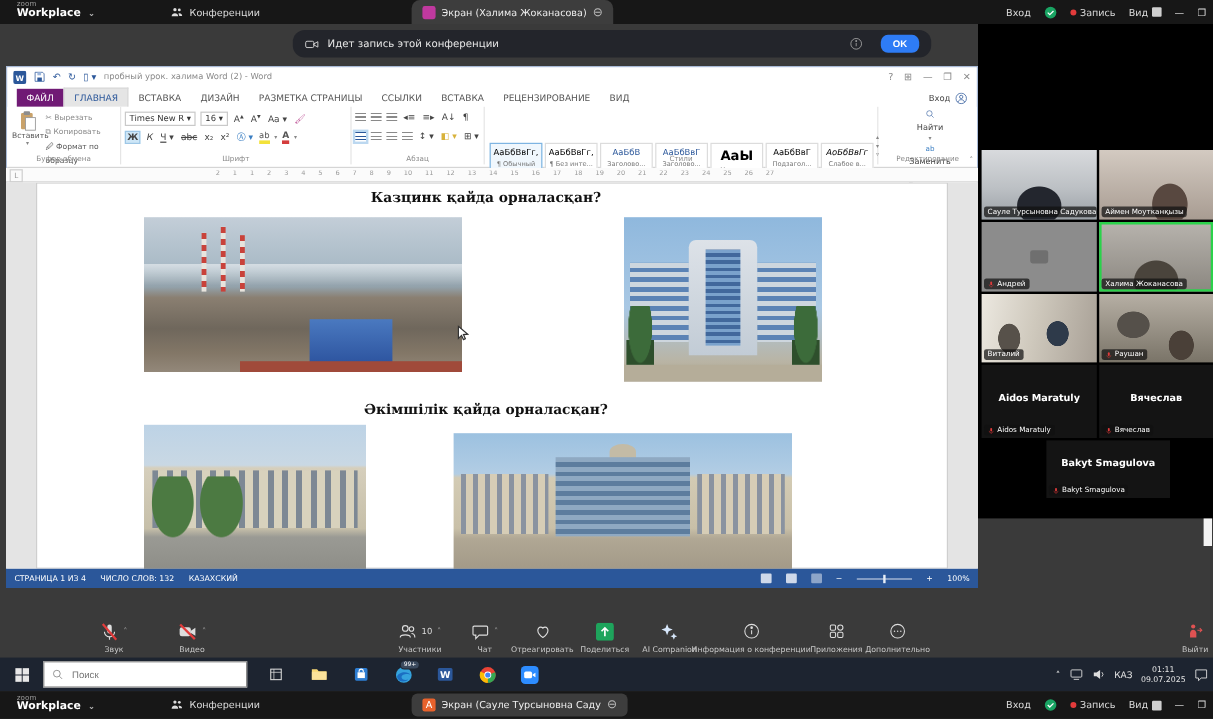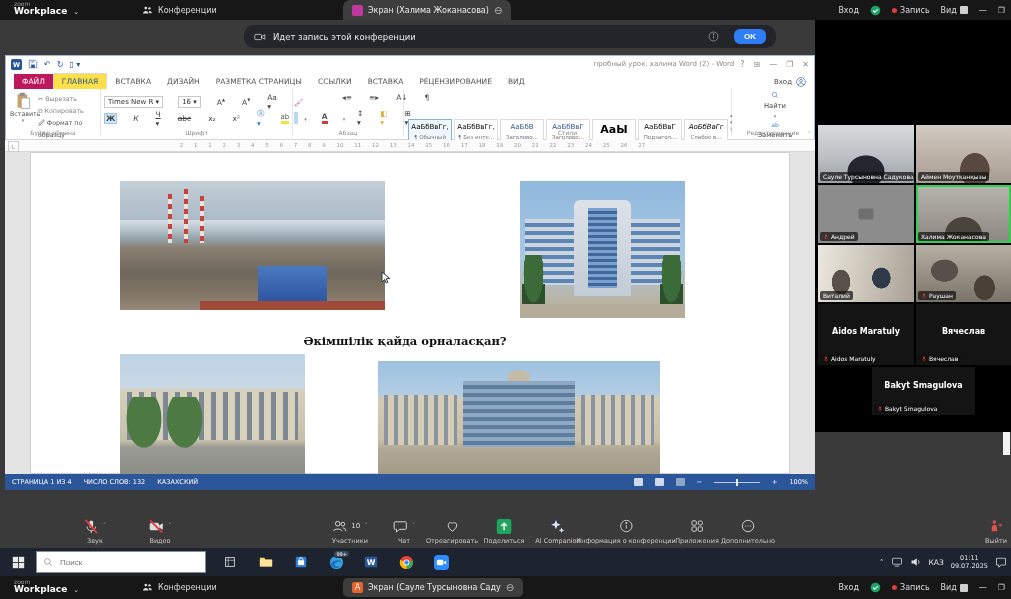--- a/index.html
+++ b/index.html
@@ -22,32 +22,32 @@
   .viewbox{display:inline-block;width:8px;height:8px;background:#cfcfcf;border-radius:1px;margin-left:3px;}
 
   
   #banner{left:244px;top:25px;width:532px;height:23px;background:#23252b;border-radius:10px;display:flex;align-items:center;padding:0 10px;box-sizing:border-box;color:#e8e8e8;font-size:8.5px;gap:7px;}
   #banner .okbtn{margin-left:8px;background:#2e7cf6;color:#fff;border:none;border-radius:6px;font-size:8px;font-weight:bold;padding:3px 10px;}
   #banner .spacer{flex:1;}
 
   
   #word{left:5px;top:55px;width:810px;height:435px;background:#fff;border:1px solid #a9bad6;box-sizing:border-box;}
   #wtitle{height:16px;display:flex;align-items:center;padding:0 5px;gap:6px;}
-  #wtitle .ttl{flex:1;text-align:right;font-size:7px;color:#8a8a8a;white-space:nowrap;overflow:hidden;}
+  #wtitle .ttl{flex:1;text-align:left;font-size:7px;color:#8a8a8a;white-space:nowrap;overflow:hidden;}
   #wtitle .wctl{display:flex;gap:9px;color:#8a8a8a;font-size:8px;}
   .qaicon{color:#2b579a;font-size:8px;}
   #wtabs{height:17px;display:flex;align-items:flex-end;padding-left:8px;font-size:7.5px;color:#555;}
   #wtabs .wt{padding:3px 8px;}
-  #wtabs .file{background:#be185d;color:#fff;}
-  #wtabs .act{color:#2b579a;border:1px solid #d9d9d9;border-bottom:none;background:#fde047;}
+  #wtabs .file{background:#701a75;color:#fff;}
+  #wtabs .act{color:#2b579a;border:1px solid #d9d9d9;border-bottom:none;background:#e5e5e5;}
   #wtabs .wlogin{margin-left:auto;margin-right:8px;display:flex;align-items:center;gap:4px;font-size:7px;color:#444;padding-bottom:2px;}
   #ribbon{height:50px;border-bottom:1px solid #d5d5d5;position:relative;background:#fff;}
   .grp{position:absolute;top:0;height:48px;border-right:1px solid #e5e5e5;box-sizing:border-box;}
   .glabel{position:absolute;bottom:1px;left:0;right:0;text-align:center;font-size:6px;color:#8a8a8a;}
-  .rrow{position:absolute;left:3px;right:3px;display:flex;align-items:center;gap:15px;font-size:7px;color:#555;}
+  .rrow{position:absolute;left:3px;right:3px;display:flex;align-items:center;gap:4px;font-size:7px;color:#555;}
   .row1{top:4px;} .row2{top:20px;}
   .fbox{border:1px solid #c9c9c9;padding:1px 3px;font-size:7px;color:#333;white-space:nowrap;background:#fff;}
   .rb{font-size:7.5px;color:#444;padding:0 1px;}
   .rb b{font-weight:bold;} 
   .lin{display:inline-block;width:9px;height:8px;background:repeating-linear-gradient(#8a8a8a 0 1px,transparent 1px 3px);}
   .lin.sel{outline:2px solid #bcd8f0;background:repeating-linear-gradient(#2b579a 0 1px,transparent 1px 3px);}
   .ylw{display:inline-block;border-bottom:3px solid #f3e23a;font-size:7px;line-height:7px;}
   .red{display:inline-block;border-bottom:3px solid #d43c3c;font-size:7.5px;line-height:8px;font-weight:bold;}
   .sgal{display:flex;gap:2px;position:absolute;top:4px;left:4px;}
   .sbox{width:42px;height:30px;border:1px solid #dcdcdc;background:#fff;text-align:center;overflow:hidden;margin-top:26px;}
@@ -357,20 +357,21 @@
   </div>
 
   <div class="r" id="ruler">
     <span class="corner">L</span>
     <span class="nums">2 1 1 2 3 4 5 6 7 8 9 10 11 12 13 14 15 16 17 18 19 20 21 22 23 24 25 26 27</span>
   </div>
 
   <div class="r" id="docarea">
     <div id="page"></div>
   </div>
+  <div class="dochead" style="top:157px;">Казцинк қайда орналасқан?</div>
 
   <div class="photo ph1" style="left:120px;top:181px;width:265px;height:129px;">
     <div class="haze"></div>
     <div class="chim" style="left:18%;top:10%;height:38%;"></div>
     <div class="chim" style="left:24%;top:6%;height:42%;"></div>
     <div class="chim" style="left:30%;top:12%;height:36%;"></div>
     <div class="bluebld"></div>
     <div class="redstrip"></div>
   </div>
 

